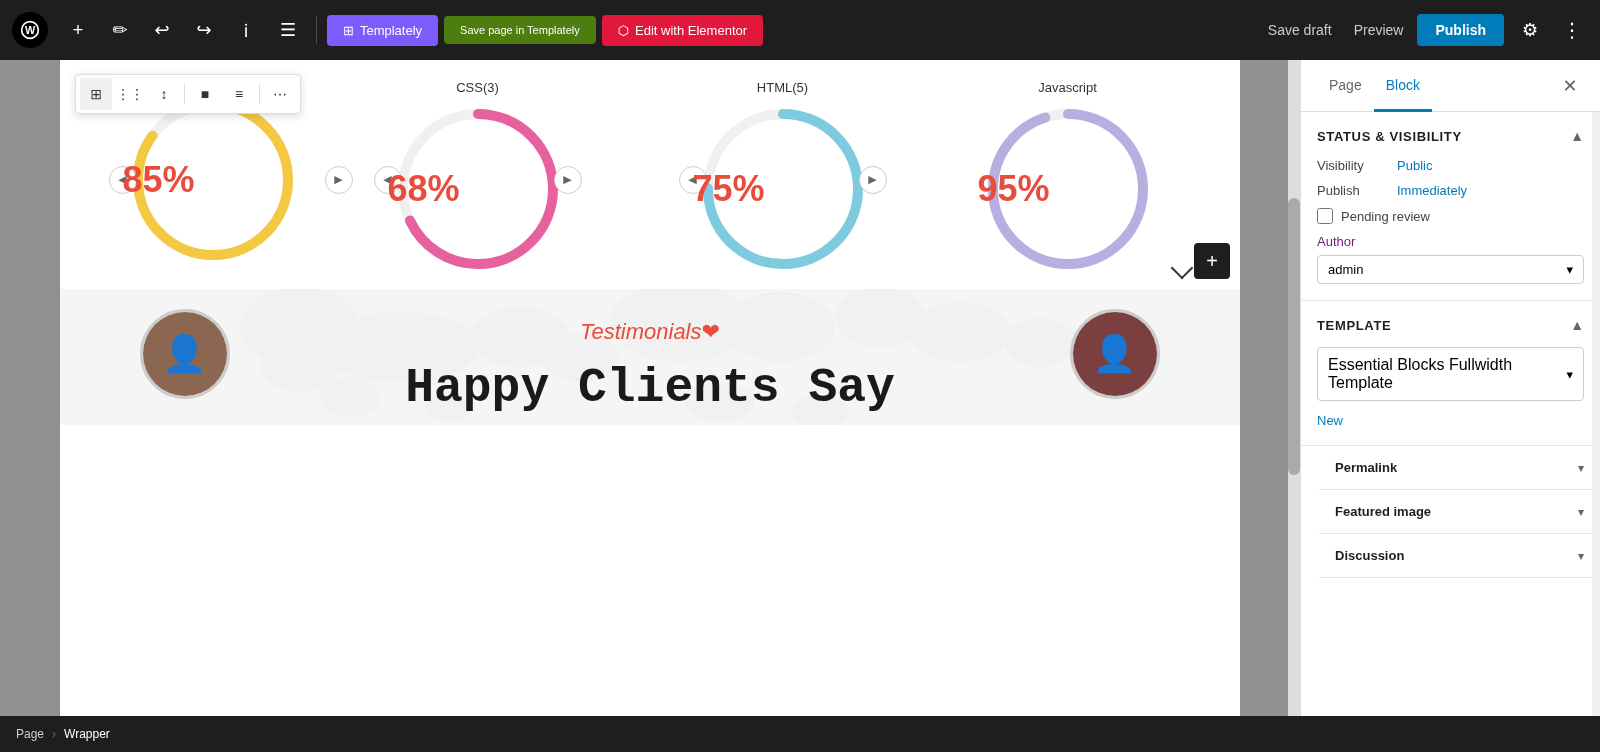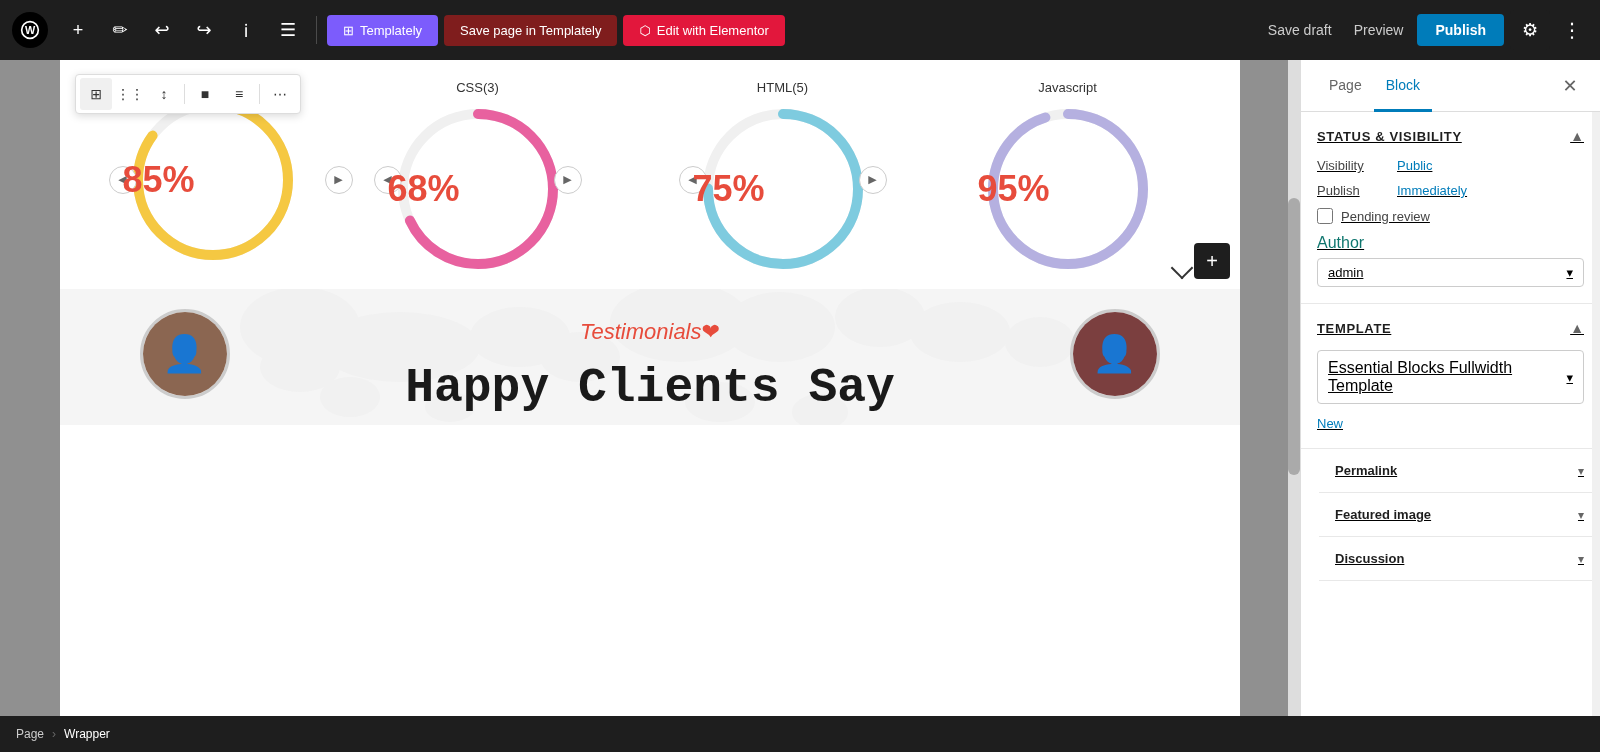--- a/index.html
+++ b/index.html
@@ -40,27 +40,27 @@
       border: none;
       border-radius: 4px;
       padding: 8px 16px;
       cursor: pointer;
       font-size: 13px;
       font-weight: 500;
       display: flex; align-items: center; gap: 6px;
       white-space: nowrap;
     }
     .btn-save-templately {
-      background: #7f1d1d;
+      background: #4d7c0f;
       color: #fff;
       border: none;
       border-radius: 4px;
       padding: 8px 16px;
       cursor: pointer;
-      font-size: 13px;
+      font-size: 11px;
       font-weight: 500;
       white-space: nowrap;
     }
     .btn-elementor {
       background: #e2173c;
       color: #fff;
       border: none;
       border-radius: 4px;
       padding: 8px 16px;
       cursor: pointer;
@@ -368,21 +368,20 @@
       font-size: 18px; color: #666;
       cursor: pointer;
       width: 28px; height: 28px;
       display: flex; align-items: center; justify-content: center;
     }
 
     .panel-body {
       flex: 1;
       overflow-y: auto;
       padding: 0;
-      text-decoration: underline;
     }
 
     
     .panel-section {
       border-bottom: 1px solid #e8e8e8;
       padding: 16px;
     }
 
     .section-header {
       display: flex;
@@ -435,22 +434,22 @@
     .checkbox-input {
       width: 16px; height: 16px; cursor: pointer;
     }
 
     .checkbox-label {
       font-size: 13px;
       color: #444;
     }
 
     .author-label {
-      font-size: 16px;
-      color: #0f766e;
+      font-size: 13px;
+      color: #701a75;
       margin-bottom: 6px;
     }
 
     .author-select {
       border: 1px solid #ccc;
       border-radius: 4px;
       padding: 6px 10px;
       font-size: 13px;
       width: 100%;
       cursor: pointer;

